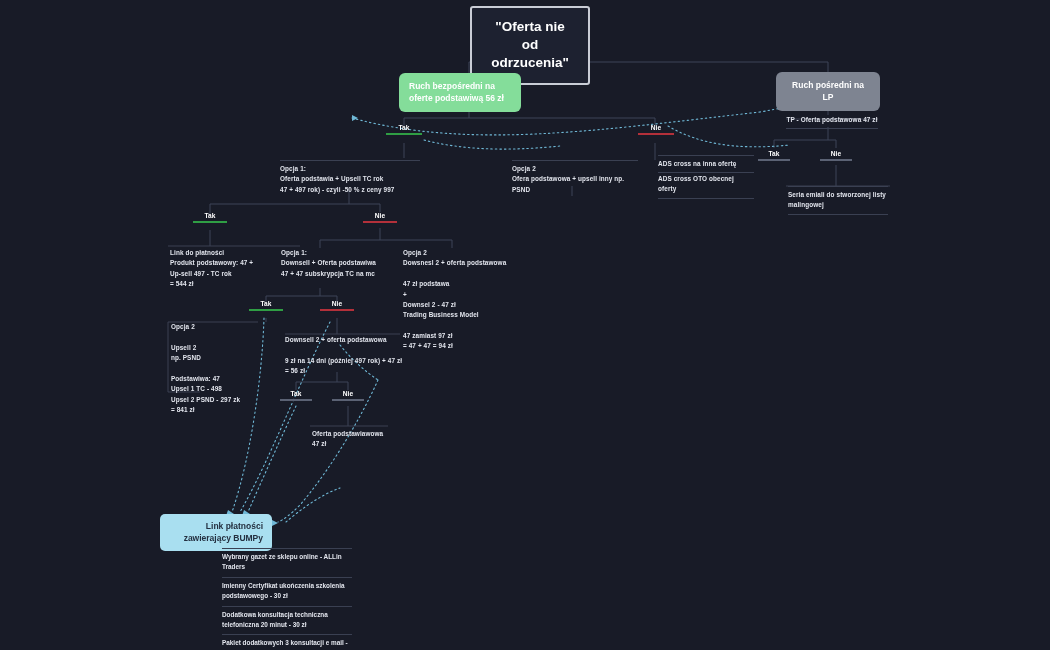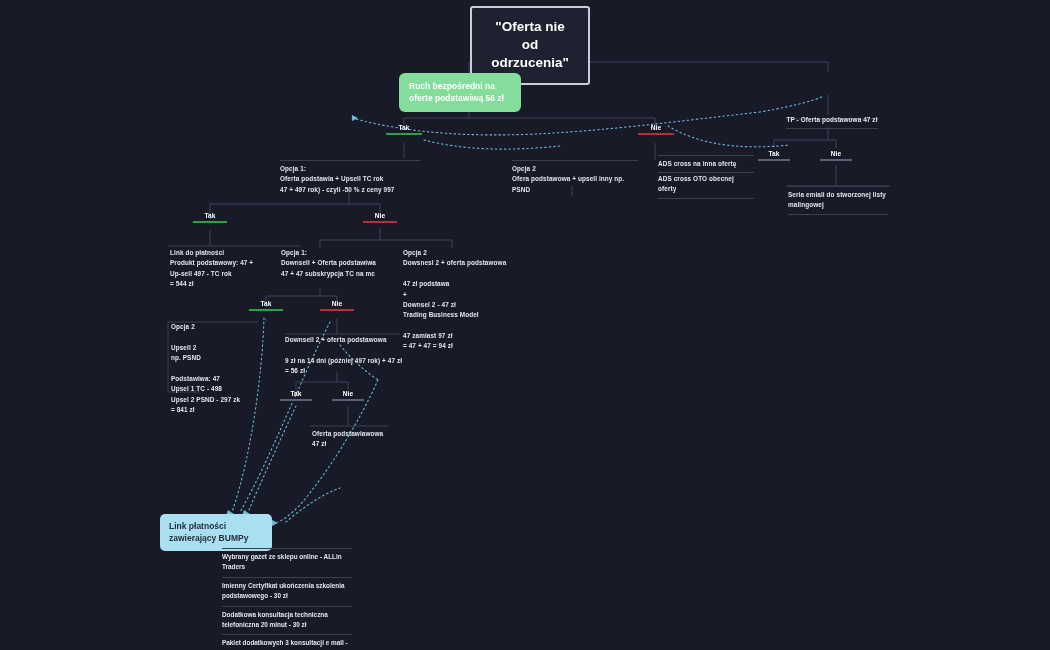--- a/index.html
+++ b/index.html
@@ -155,20 +155,23 @@
   </svg>
 
   <div class="node root-box" style="left:470px;top:6px;width:120px;">
     <span>"Oferta nie od odrzucenia"</span>
   </div>
 
   <div class="node pill green" style="left:399px;top:73px;width:122px;">
     <span>Ruch bezpośredni na oferte podstawiwą 56 zł</span>
   </div>
 
+  <div class="node pill gray" style="left:776px;top:72px;width:104px;text-align:center;">
+    <span>Ruch pośredni na LP</span>
+  </div>
 
   <div class="dec yes" style="left:386px;top:124px;width:36px;">
     <span>Tak</span><span class="bar"></span>
   </div>
   <div class="dec no" style="left:638px;top:124px;width:36px;">
     <span>Nie</span><span class="bar"></span>
   </div>
 
   <div class="node txt ruled" style="left:280px;top:160px;width:140px;">Opcja 1:
 Oferta podstawia + Upsell TC rok
@@ -243,21 +246,21 @@
   <div class="dec plain" style="left:280px;top:390px;width:32px;">
     <span>Tak</span><span class="bar"></span>
   </div>
   <div class="dec plain" style="left:332px;top:390px;width:32px;">
     <span>Nie</span><span class="bar"></span>
   </div>
 
   <div class="node txt" style="left:312px;top:429px;width:90px;">Oferta podstawiawowa
 47 zł</div>
 
-  <div class="node pill blue" style="left:160px;top:514px;width:112px;text-align:left;">
+  <div class="node pill blue" style="left:160px;top:514px;width:112px;text-align:right;">
     <span>Link płatności zawierający BUMPy</span>
   </div>
 
   <div class="node" style="left:222px;top:548px;width:130px;">
     <div class="listitem">Wybrany gazet ze sklepu online - ALLin Traders</div>
     <div class="listitem">Imienny Certyfikat ukończenia szkolenia podstawowego - 30 zł</div>
     <div class="listitem">Dodatkowa konsultacja techniczna telefoniczna 20 minut - 30 zł</div>
     <div class="listitem">Pakiet dodatkowych 3 konsultacji e mail - 50 zł</div>
   </div>
 

